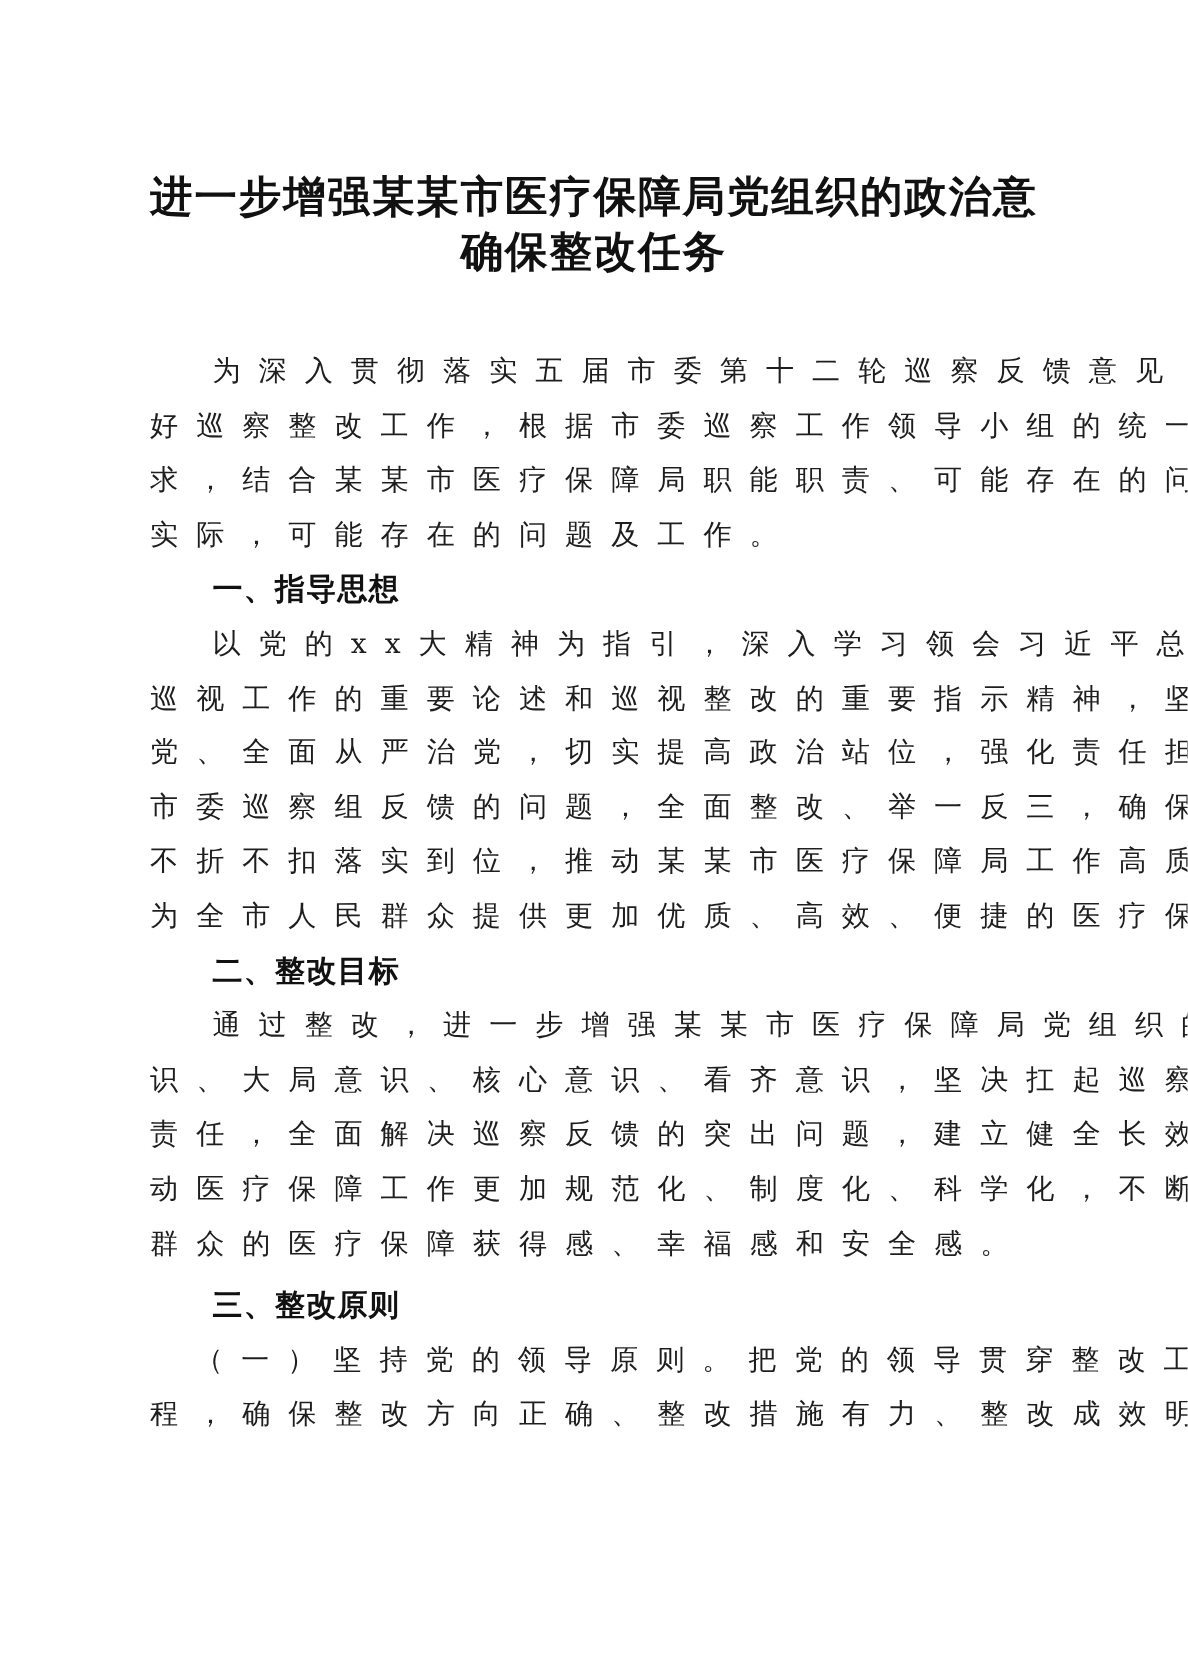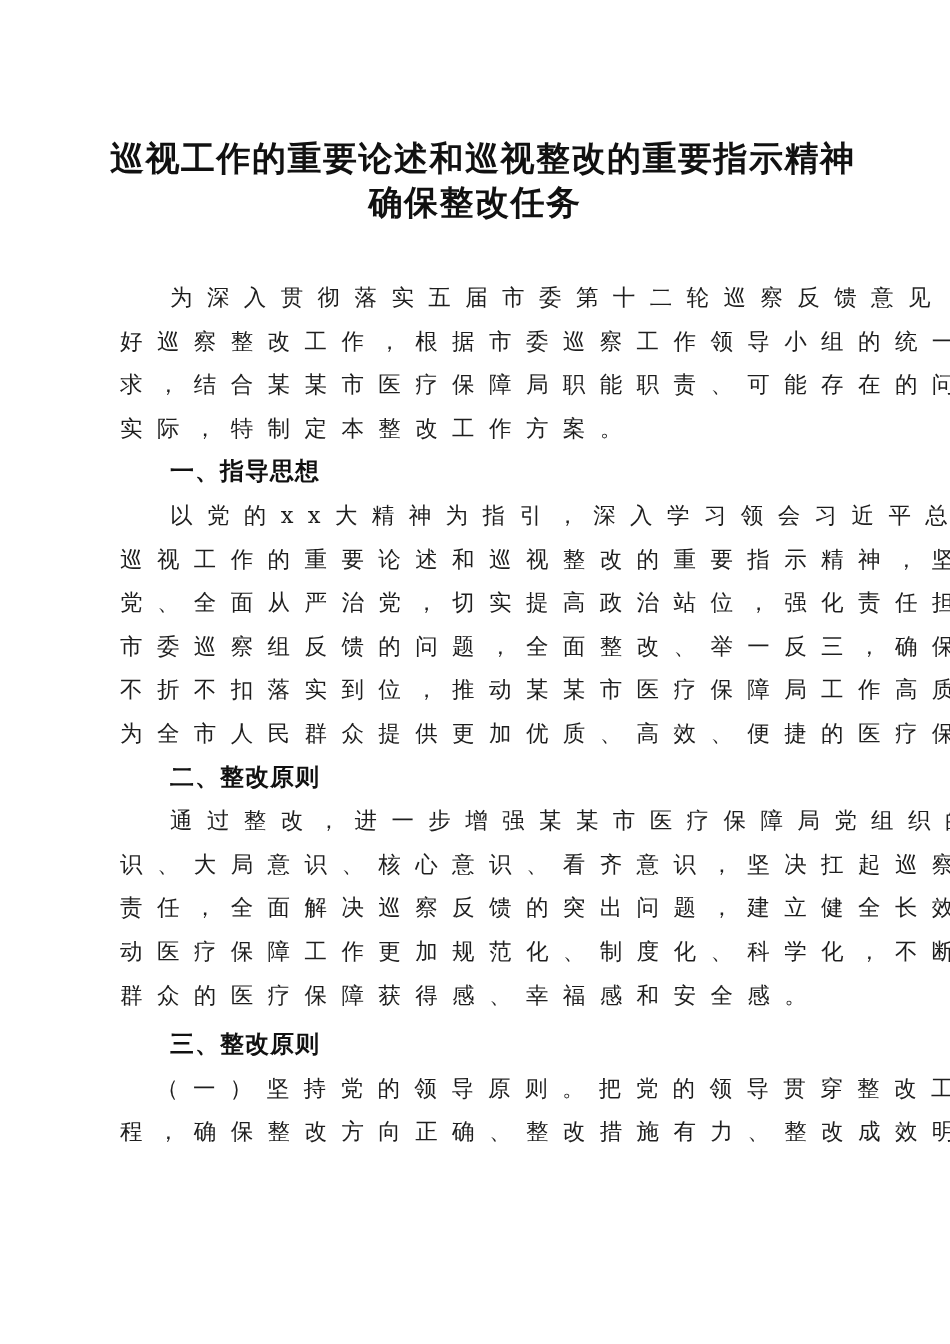--- a/index.html
+++ b/index.html
@@ -78,44 +78,44 @@
     .gap {
       height: 6px;
     }
   </style>
 </head>
 <body>
 
 <div class="page">
 
   <h1 class="title">
-    <span>巡视工作的重要论述和巡视整改的重要指示精神</span>
+    <span>进一步增强某某市医疗保障局党组织的政治意</span>
     <span>确保整改任务</span>
   </h1>
 
   <div class="body">
 
     <p class="para" style="text-indent:0">
       <span class="line indent">为深入贯彻落实五届市委第十二轮巡察反馈意见，切实做</span>
       <span class="line">好巡察整改工作，根据市委巡察工作领导小组的统一部署和要</span>
       <span class="line">求，结合某某市医疗保障局职能职责、可能存在的问题及工作</span>
-      <span class="line">实际，特制定本整改工作方案。</span>
+      <span class="line">实际，可能存在的问题及工作。</span>
     </p>
 
     <h2 class="heading">一、指导思想</h2>
     <p class="para" style="text-indent:0">
       <span class="line indent">以党的xx大精神为指引，深入学习领会习近平总书记关于</span>
       <span class="line">巡视工作的重要论述和巡视整改的重要指示精神，坚持党要管</span>
       <span class="line">党、全面从严治党，切实提高政治站位，强化责任担当，针对</span>
       <span class="line">市委巡察组反馈的问题，全面整改、举一反三，确保整改任务</span>
       <span class="line">不折不扣落实到位，推动某某市医疗保障局工作高质量发展，</span>
       <span class="line">为全市人民群众提供更加优质、高效、便捷的医疗保障服务。</span>
     </p>
 
-    <h2 class="heading">二、整改原则</h2>
+    <h2 class="heading">二、整改目标</h2>
     <p class="para" style="text-indent:0">
       <span class="line indent">通过整改，进一步增强某某市医疗保障局党组织的政治意</span>
       <span class="line">识、大局意识、核心意识、看齐意识，坚决扛起巡察整改政治</span>
       <span class="line">责任，全面解决巡察反馈的突出问题，建立健全长效机制，推</span>
       <span class="line">动医疗保障工作更加规范化、制度化、科学化，不断提升人民</span>
       <span class="line">群众的医疗保障获得感、幸福感和安全感。</span>
     </p>
 
     <div class="gap"></div>
 

